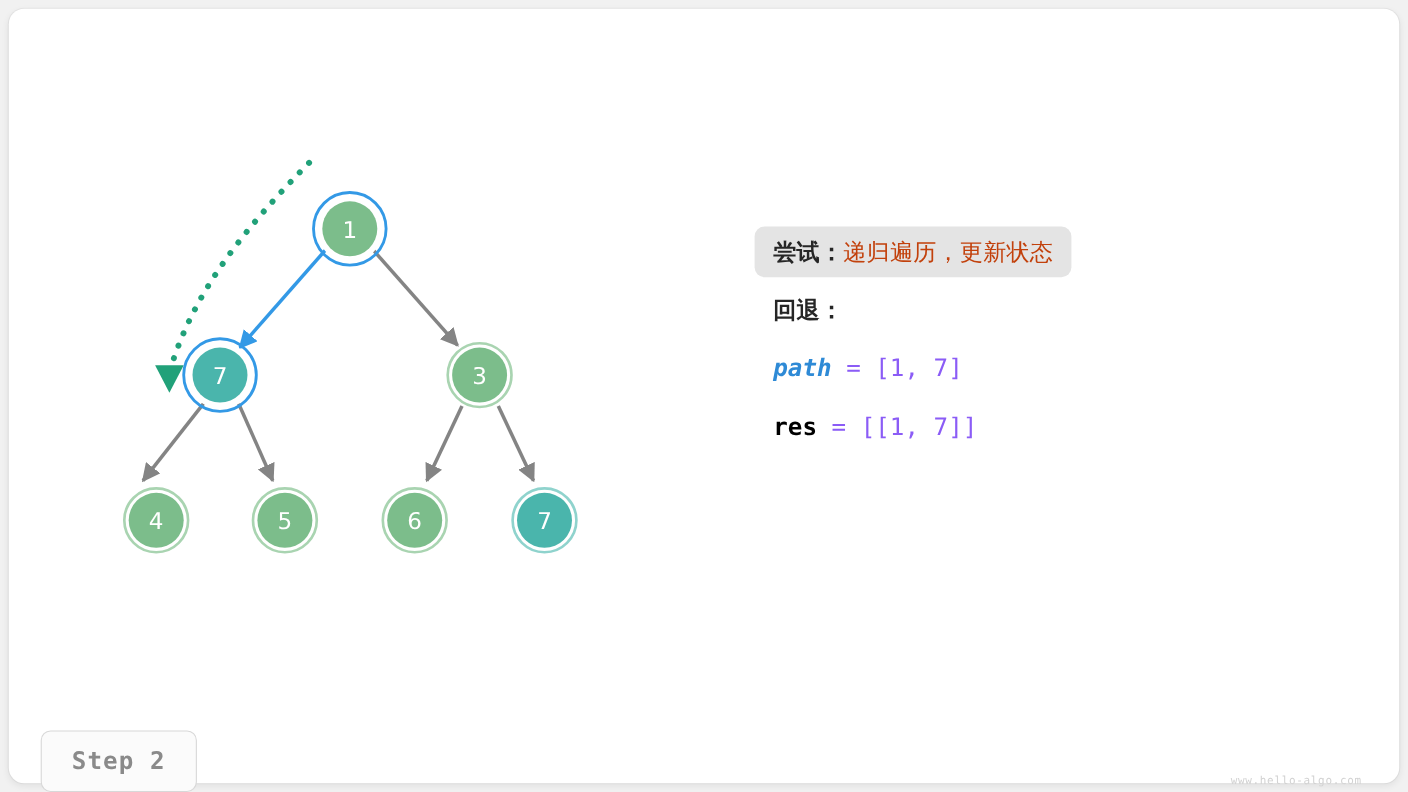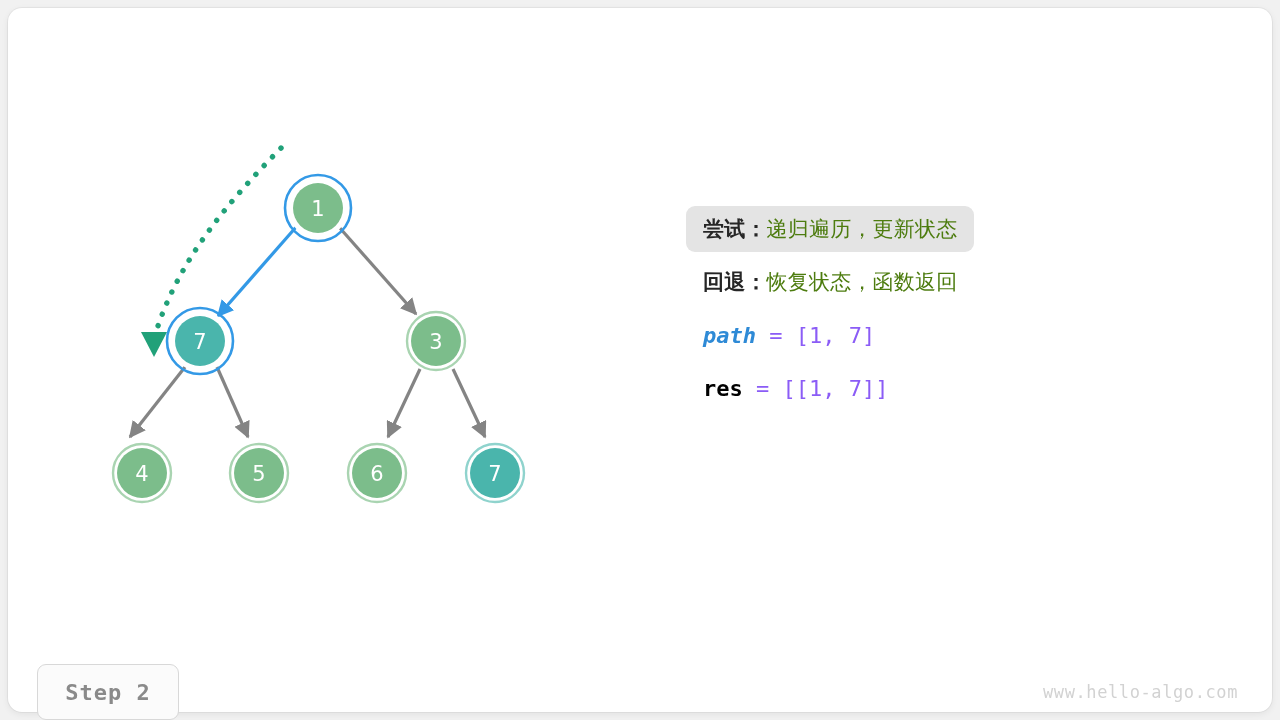--- a/index.html
+++ b/index.html
@@ -68,21 +68,21 @@
   .row .plain {
     display: inline-flex;
     align-items: center;
     height: 46px;
     padding: 0 17px;
     box-sizing: border-box;
   }
   .cn {
     font-family: "DejaVu Sans", "Liberation Sans", sans-serif;
     font-size: 21px;
-    color: #4d7c0f;
+    color: #c2410c;
     white-space: pre;
     letter-spacing: 0.2px;
   }
   .cn-bold { font-weight: bold; color: #262626; }
   .mono {
     font-family: "DejaVu Sans Mono", "Liberation Mono", monospace;
     font-size: 22px;
     white-space: pre;
   }
   .var-blue { color: #2e8ad6; font-weight: bold; font-style: italic; }
@@ -109,23 +109,23 @@
     font-size: 22px;
     font-weight: bold;
     color: #8a8a8a;
     letter-spacing: 1px;
   }
 
   
   #footer-url {
     position: absolute;
     right: 42px;
-    bottom: 18px;
+    bottom: 4px;
     font-family: "DejaVu Sans Mono", "Liberation Mono", monospace;
-    font-size: 17px;
+    font-size: 10px;
     color: #d2d2d2;
     letter-spacing: 0.6px;
   }
 </style>
 </head>
 <body>
 
 <div id="stage">
   <div id="card"></div>
 
@@ -206,21 +206,20 @@
     <div class="row">
       <div class="pill">
         <span class="cn cn-bold">尝试：</span>
         <span class="cn">递归遍历，更新状态</span>
       </div>
     </div>
 
     <div class="row">
       <div class="plain">
         <span class="cn cn-bold">回退：</span>
-        <span class="cn">恢复状态，函数返回</span>
       </div>
     </div>
 
     <div class="row">
       <div class="plain">
         <span class="mono var-blue">path</span>
         <span class="mono code-dark"> = [1, 7]</span>
       </div>
     </div>
 

